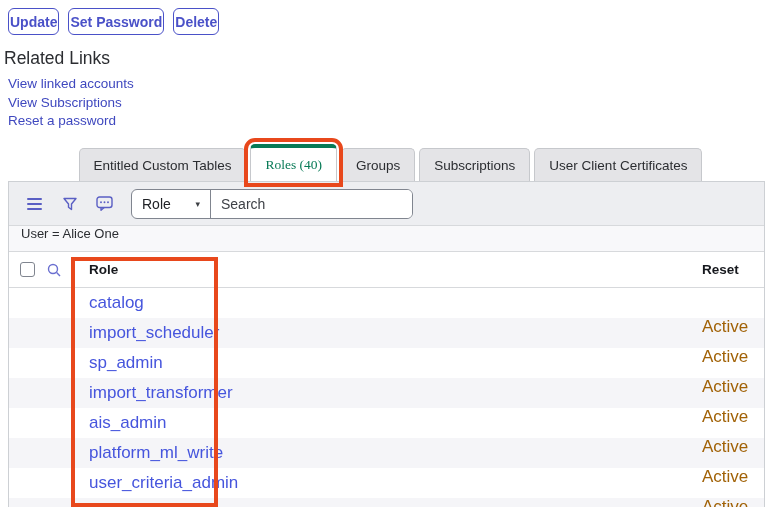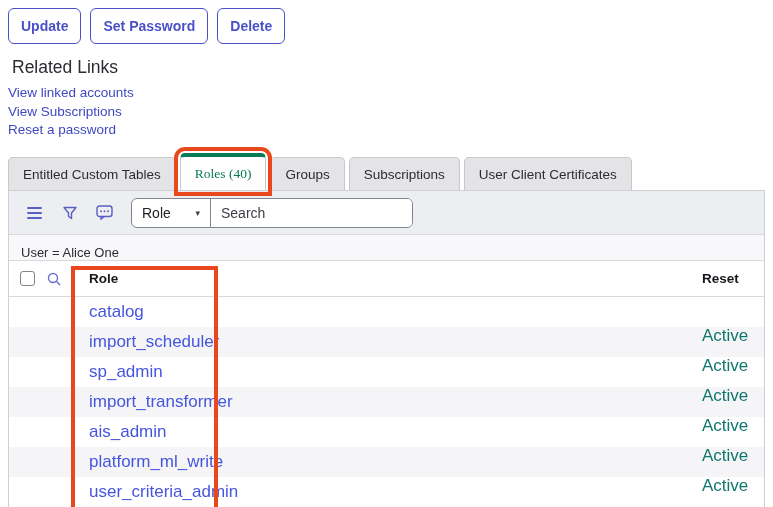--- a/index.html
+++ b/index.html
@@ -2,30 +2,30 @@
 <html><head>
 <meta charset="utf-8">
 <style>
   * { margin:0; padding:0; box-sizing:border-box; }
   html,body { width:773px; height:507px; overflow:hidden; background:#fff;
     font-family:"Liberation Sans", sans-serif; color:#2b2d31; }
 
   
   .action-bar { display:flex; gap:9px; padding:8px 0 0 8px; }
   .btn { background:#fff; border:1.5px solid #4a51c8; color:#4a51c8; font-weight:bold;
-    font-size:14px; padding:4px 12px; border-radius:6px; font-family:inherit; cursor:pointer; height:36px; }
+    font-size:14px; padding:4px 1px; border-radius:6px; font-family:inherit; cursor:pointer; height:27px; }
 
   
-  .related-heading { font-size:17.5px; font-weight:500; color:#2b2d31; margin:13px 0 7px 12px; }
+  .related-heading { font-size:17.5px; font-weight:500; color:#2b2d31; margin:13px 0 7px 4px; }
   .related-link { display:block; width:max-content; color:#3f48bf; font-size:13.5px;
     margin:0 0 3.5px 8px; cursor:pointer; }
 
   
   .tabs-row { display:flex; align-items:flex-end; gap:4px; padding-left:8px; margin-top:16px;
-    height:37px; position:relative; }
+    height:37px; position:relative;justify-content:center; }
   .tab { background:#e4e4e7; border:1px solid #c6c8cc; border-bottom:none;
     border-radius:5px 5px 0 0; padding:0 14px; font-size:13.5px; color:#2b2d31;
     height:33px; display:flex; align-items:center; cursor:pointer; white-space:nowrap; }
   .tab.active { background:#fff; color:#077a56; border-top:4px solid #077a56; height:37px;
     outline:4px solid #e8481c; outline-offset:2px; position:relative; z-index:3;font-family:Liberation Serif, serif; }
 
   
   .panel { margin:0 8px; border:1px solid #cdd0d4; background:#fff; position:relative; }
 
   .toolbar { display:flex; align-items:center; background:#edeef1;
@@ -34,35 +34,35 @@
   .combo { display:flex; align-items:stretch; height:30px; border:1px solid #80858f;
     border-radius:6px; background:#fff; margin-left:9px; width:282px; overflow:hidden; }
   .combo-select { width:131px; border-right:1px solid #80858f; display:flex; align-items:center;
     justify-content:space-between; padding:0 10px; font-size:14px; color:#202226; cursor:pointer; }
   .combo-caret { font-size:9px; color:#3c3f44; }
   .combo-input { flex:1; border:none; outline:none; padding:0 10px; font-size:14px;
     font-family:inherit; color:#202226; }
   .combo-input::placeholder { color:#3e4147; opacity:1; }
 
   .breadcrumb-row { background:#f8f8fa; border-bottom:1px solid #d7d9dc; height:26px;
-    display:flex; align-items:flex-end; padding:0 12px; font-size:13px; color:#2b2d31; }
+    display:flex; align-items:flex-start; padding:0 12px; font-size:13px; color:#2b2d31; }
 
   
   .thead-row { display:flex; align-items:center; height:36px; border-bottom:1px solid #d7d9dc;
     font-size:13.5px; font-weight:bold; color:#16181d; }
   .col-check { width:37px; padding-left:11px; display:flex; align-items:center; }
   .checkbox { width:15px; height:15px; border:1.5px solid #80858f; border-radius:3px;
     background:#fff; cursor:pointer; }
   .col-search { width:33px; display:flex; align-items:center; cursor:pointer; }
   .col-role { flex:1; padding-left:10px; cursor:pointer; }
   .col-state { width:62px; cursor:pointer; }
   .trow { display:flex; align-items:center; height:30px; font-size:17px; }
   .trow.alt { background:#f5f5f8; }
   .role-link { color:#4655dd; text-decoration:none; cursor:pointer; }
-  .state-text { color:#0f766e;margin-top:47px; }
+  .state-text { color:#a16207;margin-top:47px; }
   .partial-row { height:10px; background:#f5f5f8; }
 
   
   .col-rect { position:absolute; left:62px; top:75px; width:147px; height:250px;
     border:4px solid #e8481c; pointer-events:none; z-index:4; }
 </style>
 </head>
 <body>
 
 <div class="action-bar">

